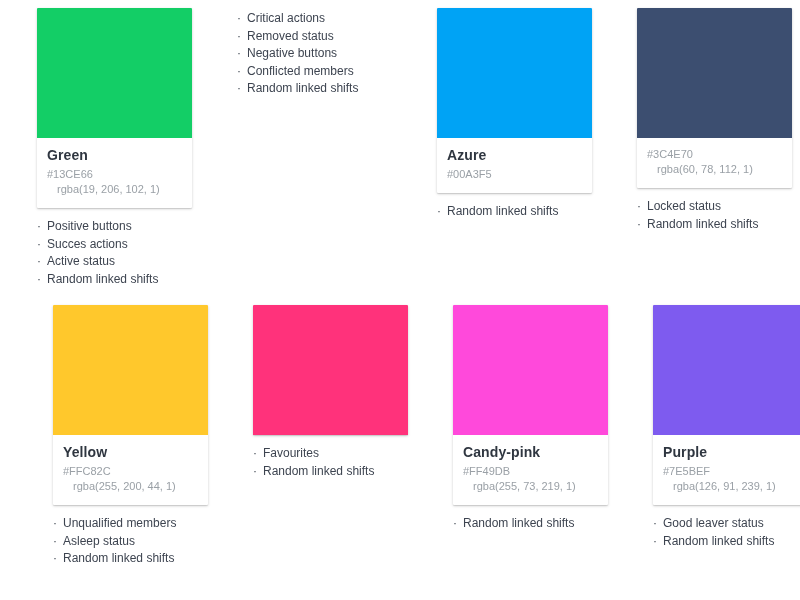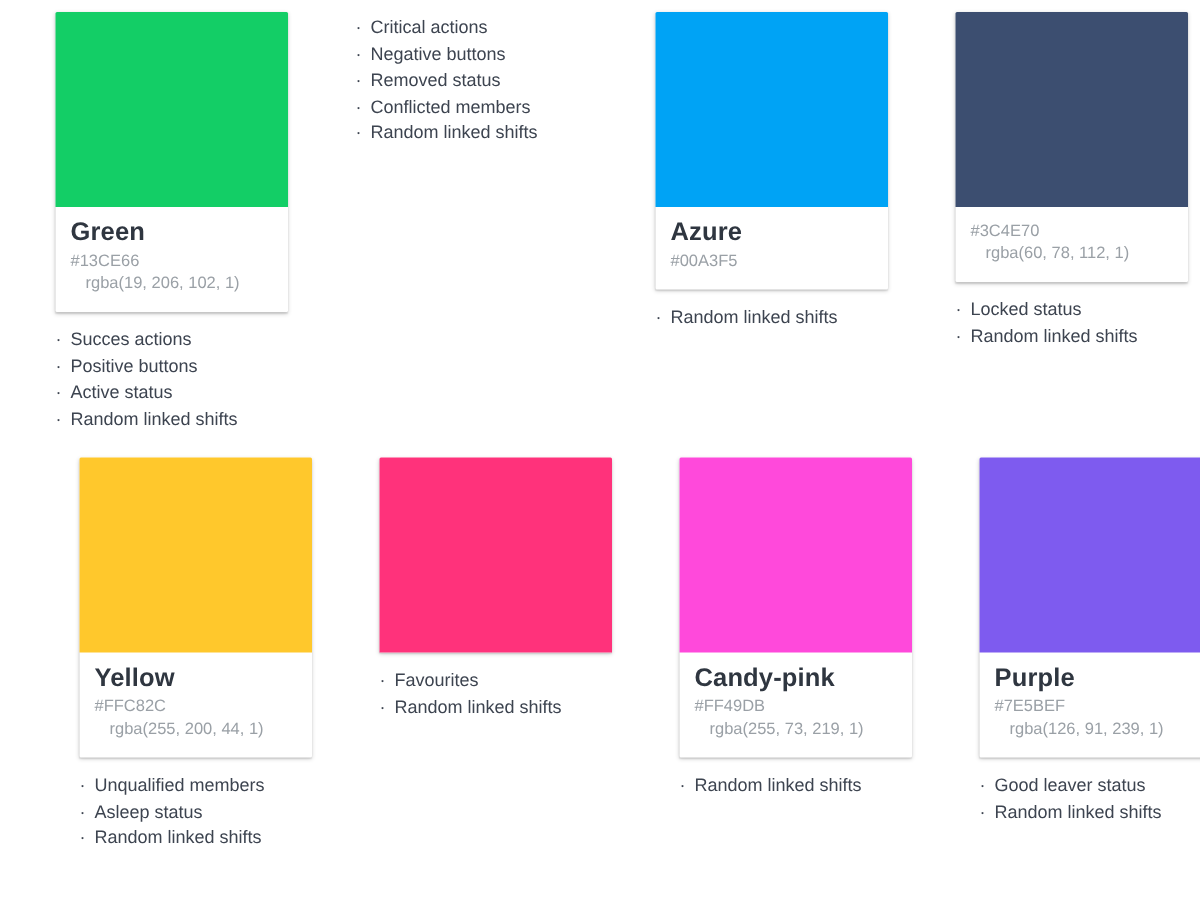--- a/index.html
+++ b/index.html
@@ -40,21 +40,21 @@
   }
   .swatch {
     height: 130px;
     width: 100%;
     border-radius: 1px 1px 0 0;
   }
   .meta {
     padding: 9px 10px 11px 10px;
   }
   .name {
-    font-size: 17px;
+    font-size: 14px;
     font-weight: bold;
     color: #2f3640;
     line-height: 16px;
     margin-bottom: 4px;
     letter-spacing: 0.1px;
   }
   .hex {
     font-size: 11px;
     color: #9aa0a6;
     line-height: 15px;
@@ -91,31 +91,31 @@
       <div class="cell">
         <div class="card">
           <div class="swatch" style="background: rgb(19, 206, 102);"></div>
           <div class="meta">
             <div class="name">Green</div>
             <div class="hex">#13CE66</div>
             <div class="rgba">rgba(19, 206, 102, 1)</div>
           </div>
         </div>
         <div class="usage">
+          <div class="usage-item"><span class="bullet">·</span><span>Positive buttons</span></div>
           <div class="usage-item"><span class="bullet">·</span><span>Succes actions</span></div>
-          <div class="usage-item"><span class="bullet">·</span><span>Positive buttons</span></div>
           <div class="usage-item"><span class="bullet">·</span><span>Active status</span></div>
           <div class="usage-item"><span class="bullet">·</span><span>Random linked shifts</span></div>
         </div>
       </div>
       <div class="cell">
         <div class="usage">
           <div class="usage-item"><span class="bullet">·</span><span>Critical actions</span></div>
+          <div class="usage-item"><span class="bullet">·</span><span>Removed status</span></div>
           <div class="usage-item"><span class="bullet">·</span><span>Negative buttons</span></div>
-          <div class="usage-item"><span class="bullet">·</span><span>Removed status</span></div>
           <div class="usage-item"><span class="bullet">·</span><span>Conflicted members</span></div>
           <div class="usage-item"><span class="bullet">·</span><span>Random linked shifts</span></div>
         </div>
       </div>
       <div class="cell">
         <div class="card">
           <div class="swatch" style="background: rgb(0, 163, 245);"></div>
           <div class="meta">
             <div class="name">Azure</div>
             <div class="hex">#00A3F5</div>

